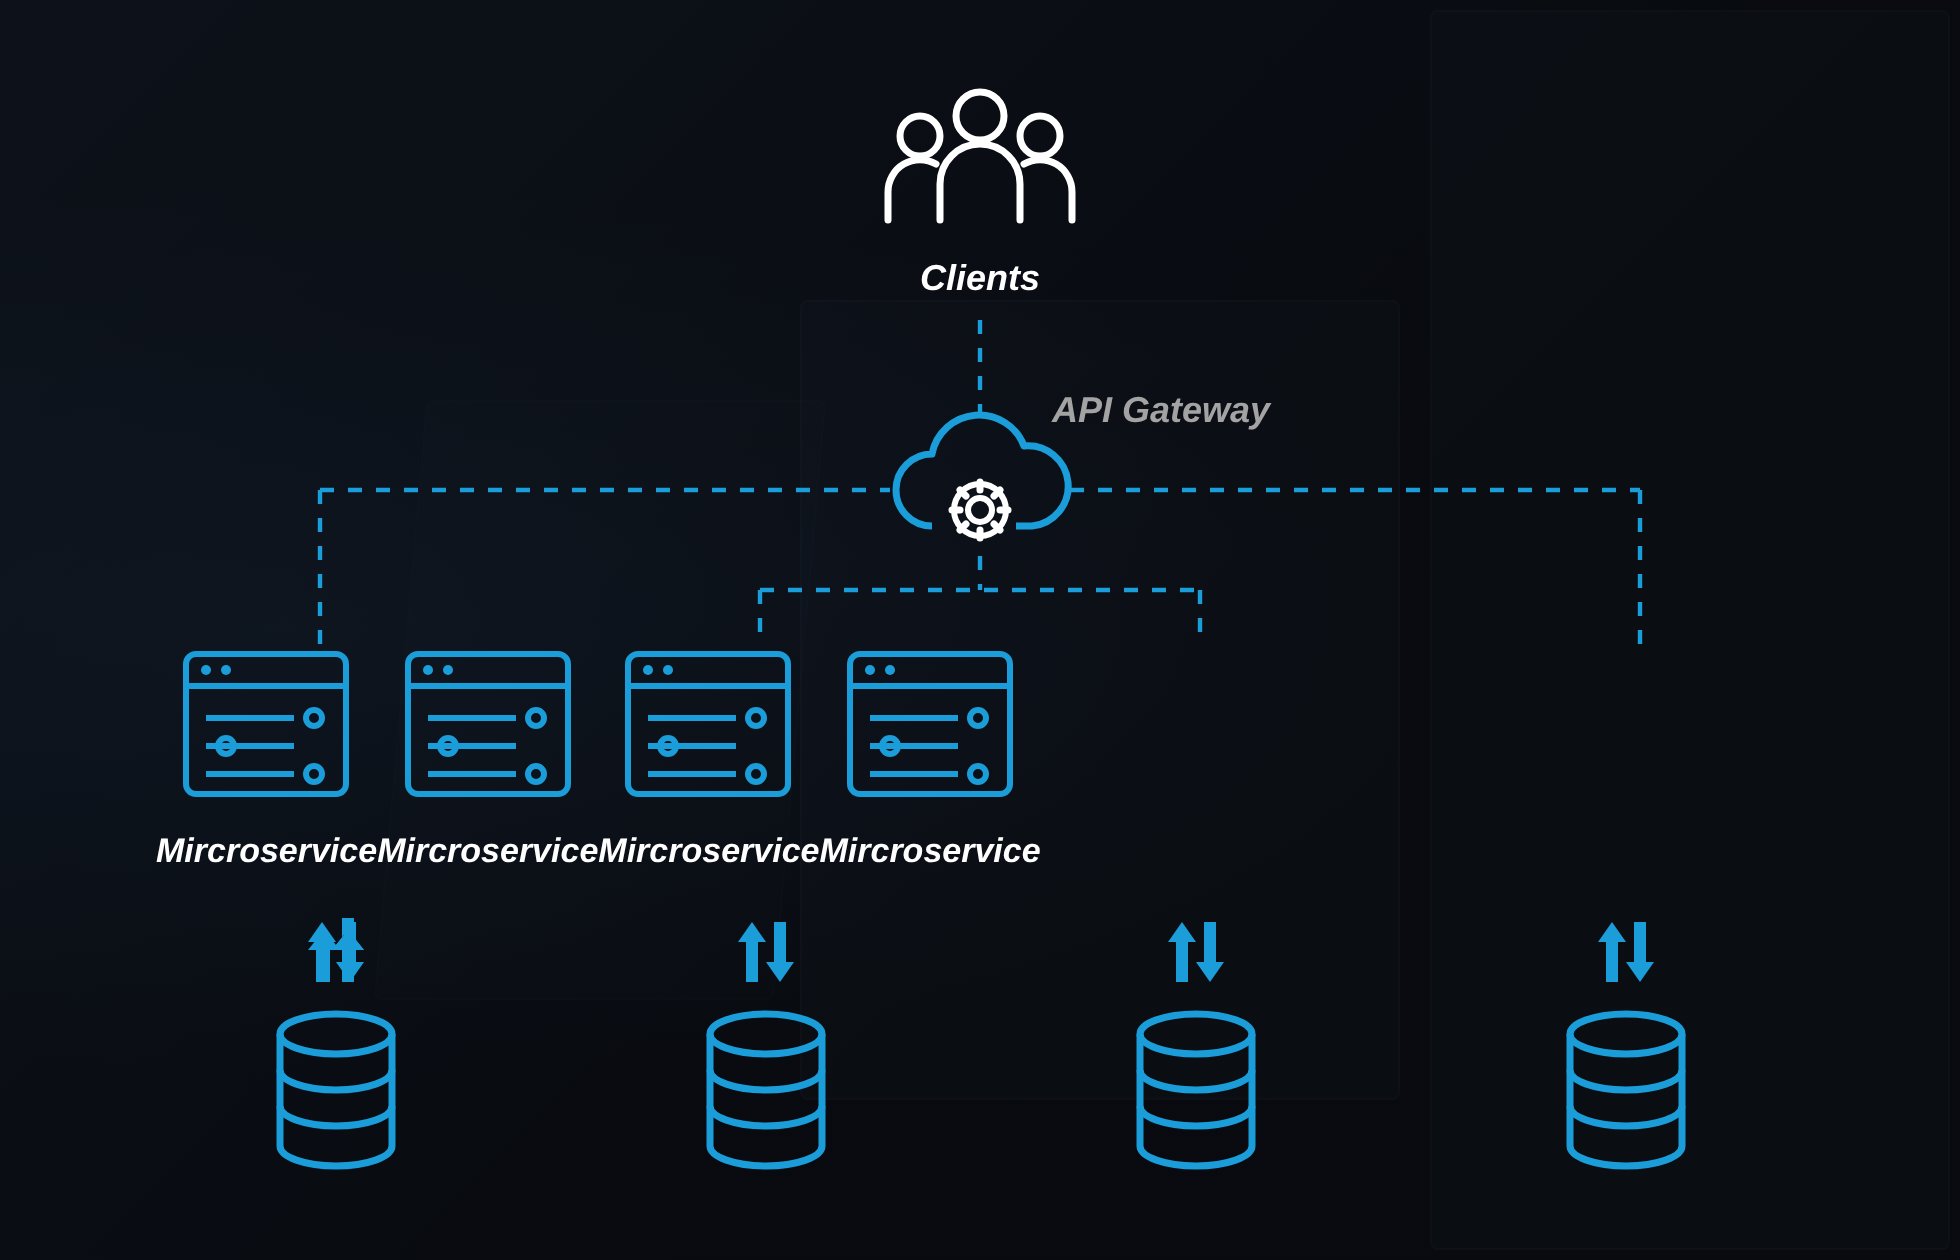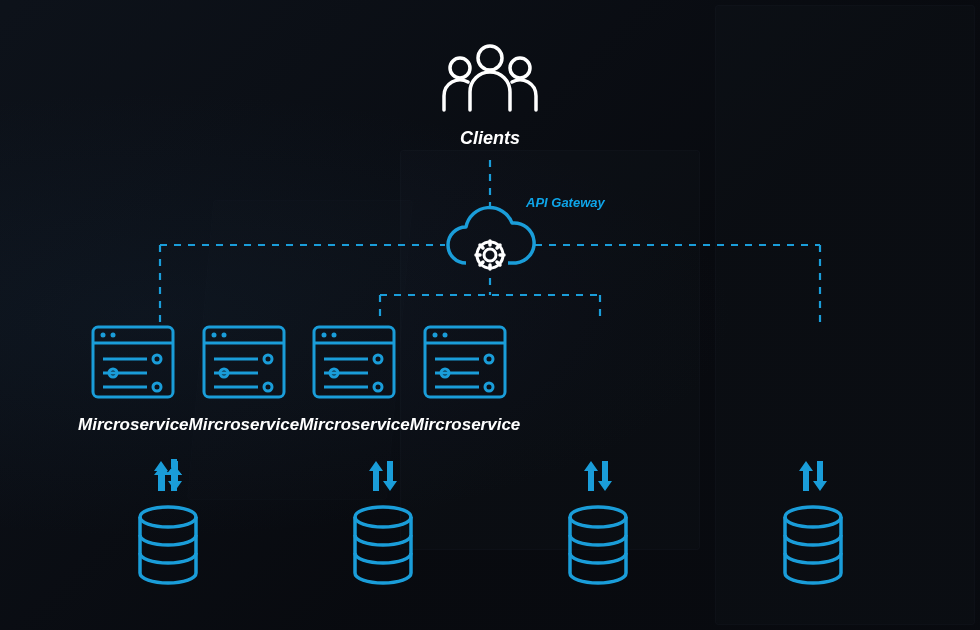--- a/index.html
+++ b/index.html
@@ -53,23 +53,23 @@
     position: absolute;
     top: 205px;
     left: 50%;
     transform: translateX(-50%);
     text-align: center;
   }
   .gateway-label {
     position: absolute;
     top: 195px;
     left: 526px;
-    font-size: 13px;
+    font-size: 18px;
     font-weight: 600;
-    color: #0ea5e9;
+    color: #a3a3a3;
     white-space: nowrap;
     text-align: center;
   }
 
   
   .row-services {
     position: absolute;
     top: 323px;
     left: 0;
     width: 100%;

